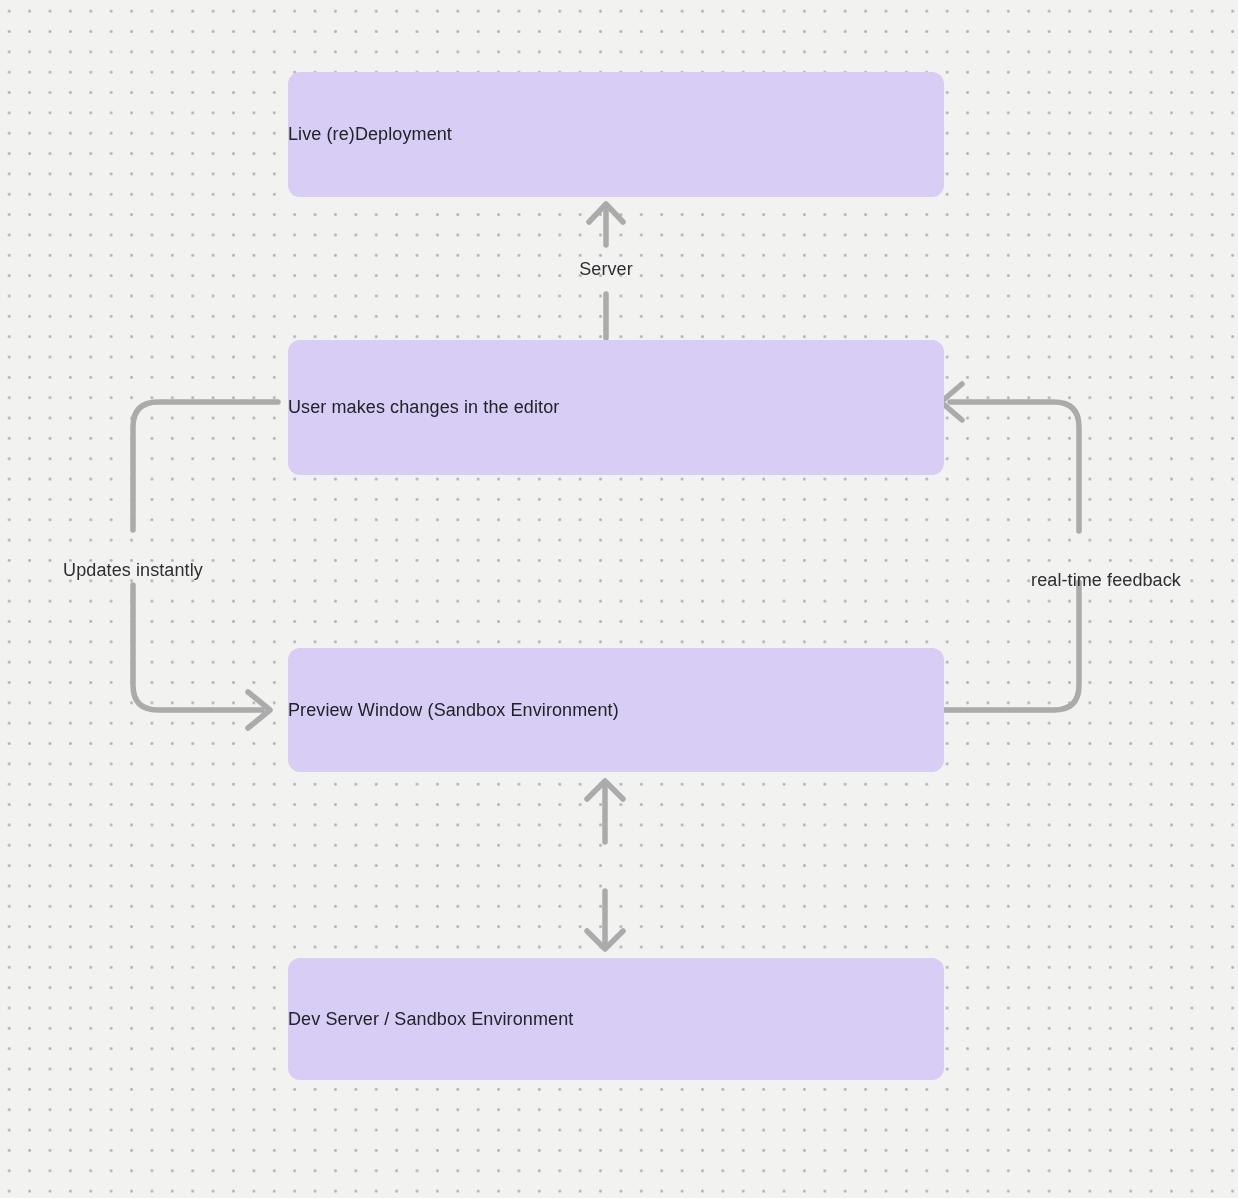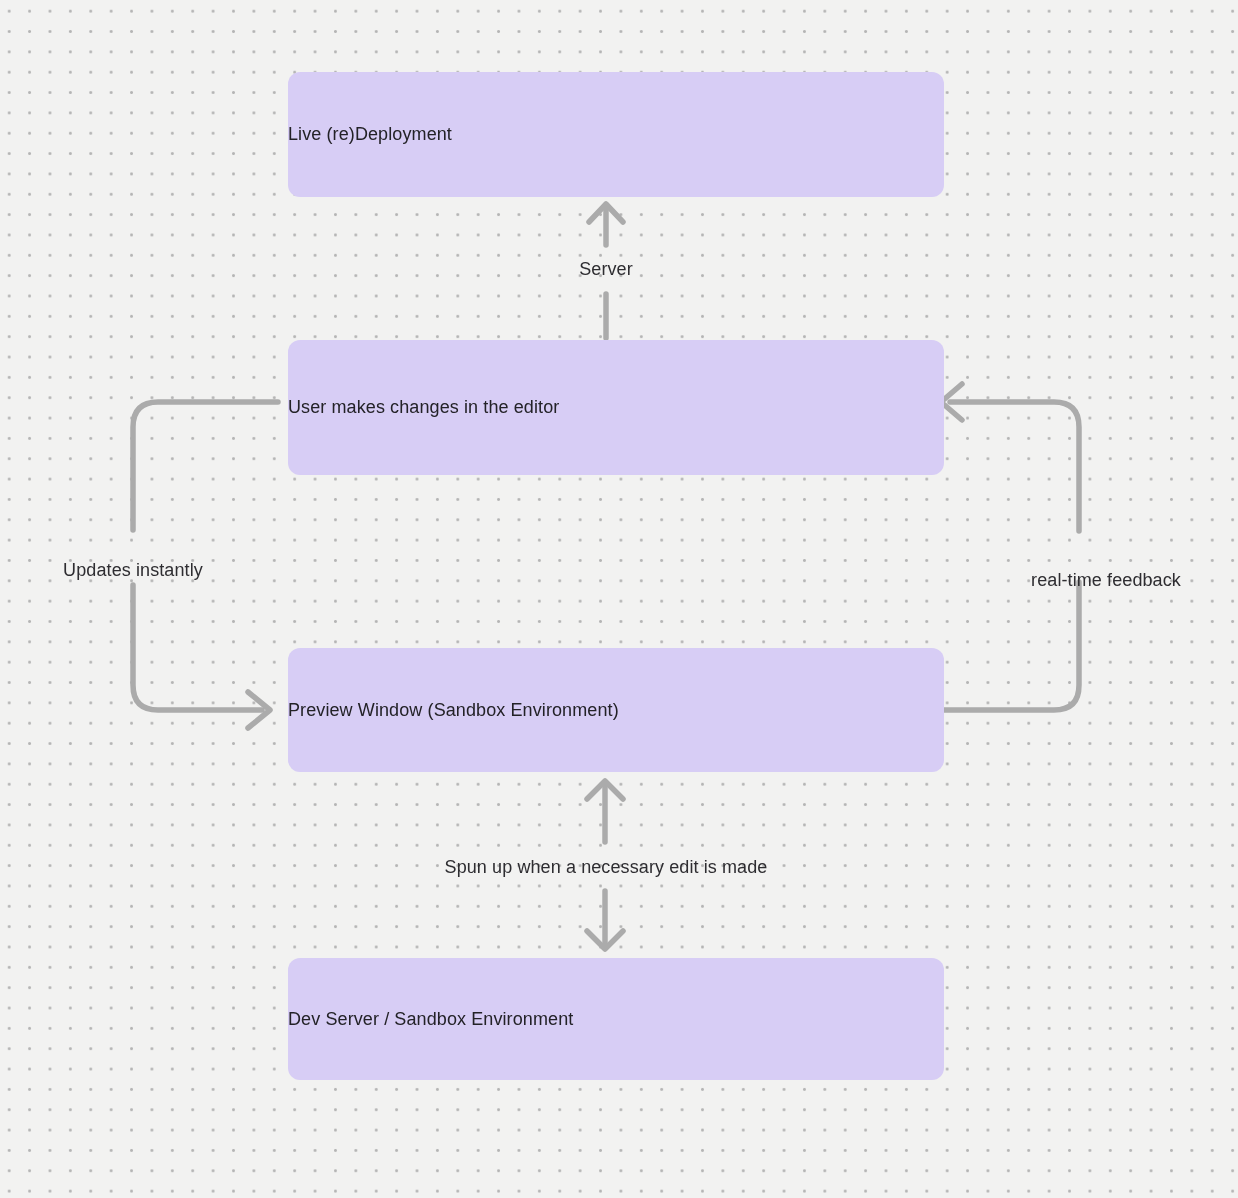--- a/index.html
+++ b/index.html
@@ -108,15 +108,14 @@
     <span class="node-label">Preview Window (Sandbox Environment)</span>
   </div>
 
   <div class="node" id="node-dev-server">
     <span class="node-label">Dev Server / Sandbox Environment</span>
   </div>
 
   <div class="edge-label" id="label-publish">Server</div>
   <div class="edge-label" id="label-updates-instantly">Updates instantly</div>
   <div class="edge-label" id="label-real-time-feedback">real-time feedback</div>
-  <div class="edge-label" id="label-spun-up">Spun up when a necessary edit is made</div>
 
 </div>
 
 </body></html>

